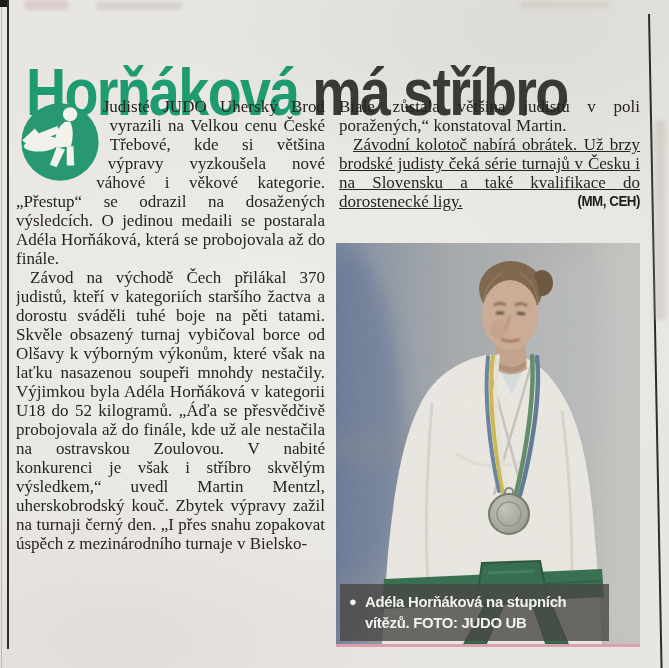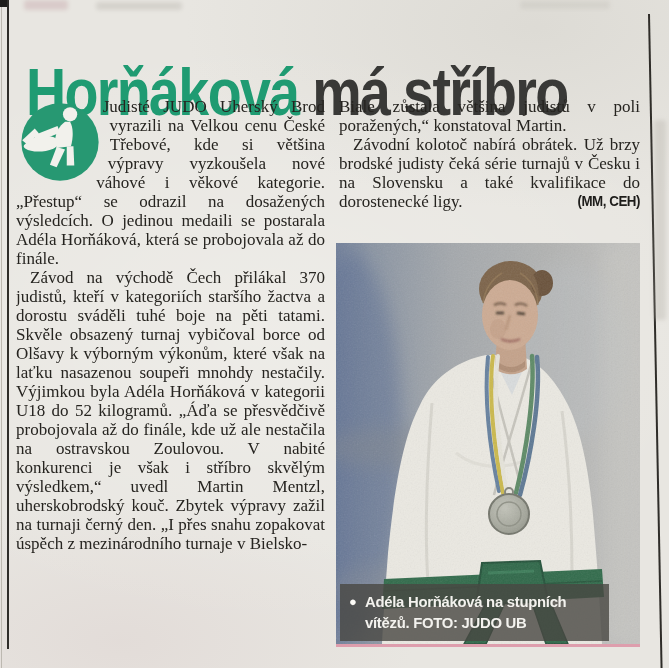--- a/index.html
+++ b/index.html
@@ -33,21 +33,21 @@
   }
   .headline .hl{color:var(--accent-green,#1f9b72);}
   .headline .hr{color:var(--headline-dark,#393937);}
 
   
   .col{position:absolute; top:97px; font-size:17px; line-height:19px; text-align:justify;}
   .col p{margin:0;}
   .col p.indent{text-indent:14px;}
   .col-left{left:16px; width:309px; height:550px; overflow:hidden;}
   .col-right{left:339px; width:301px;}
-  .col-right .p-last{position:relative;}
+  .col-right .p-last{position:relative;text-decoration:underline;}
   .byline{
     position:absolute; right:0; bottom:0;
     font-family:"Liberation Sans", sans-serif; font-weight:bold; font-size:14.5px;
     letter-spacing:-.5px; transform:scaleX(.92); transform-origin:right center;
     color:#1e1d1b;
   }
 
   
   .judo-badge{float:left; width:84px; height:84px; margin:3px 10px 0 2px; shape-outside:circle(50% at 50% 50%);}
   .judo-badge svg{display:block;}

